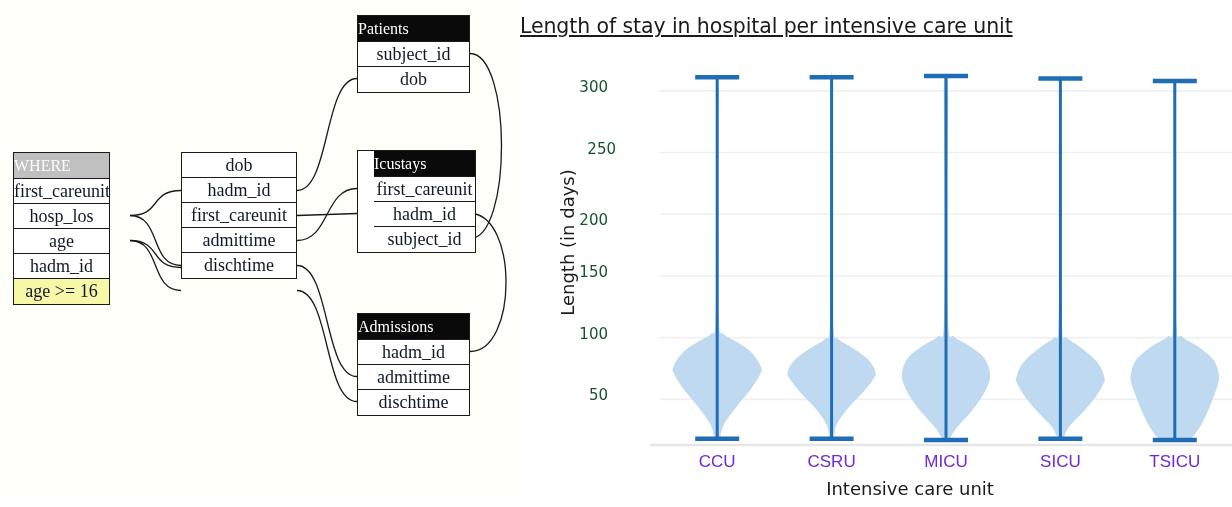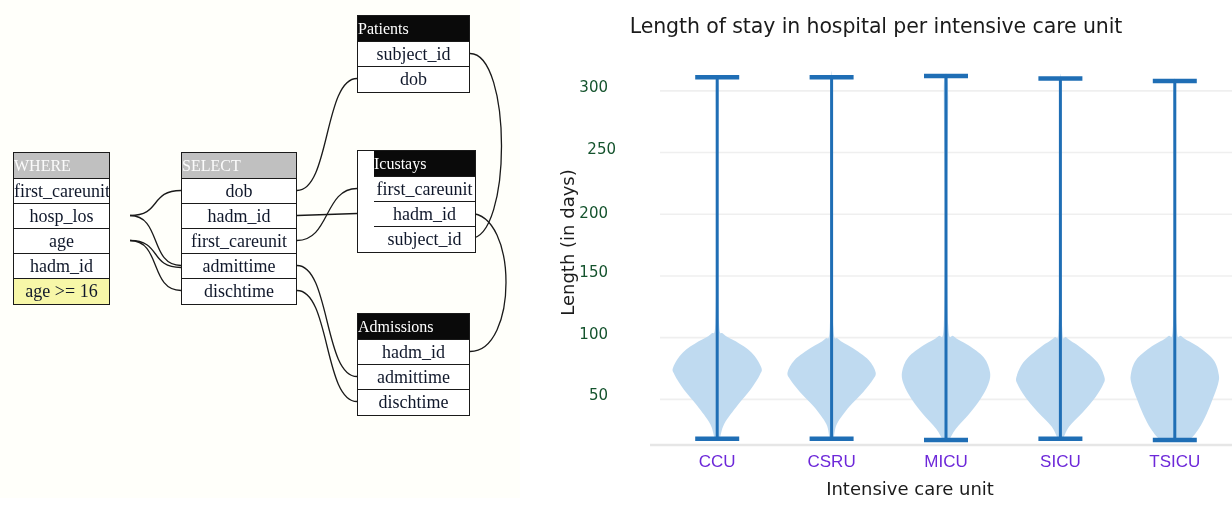--- a/index.html
+++ b/index.html
@@ -72,25 +72,26 @@
   #chart-panel {
     position: absolute;
     left: 520px; top: 0;
     width: 712px; height: 507px;
     background: #ffffff;
   }
   #chart-title {
     position: absolute;
     left: 0; top: 14px;
     width: 712px;
-    text-align: center;
+    text-align: left;
     font-size: 20.5px;
     color: #1b1b1b;
     font-family: "DejaVu Sans", sans-serif;
     letter-spacing: -0.1px;
+    text-decoration: underline;
   }
   #chart-svg {
     position: absolute;
     left: 0; top: 0;
     width: 712px; height: 507px;
   }
   .ytick-label {
     position: absolute;
     text-align: right;
     width: 60px;
@@ -150,21 +151,20 @@
     <div id="er-boxes">
         <div class="er-box" style="left: 13px; top: 152px; width: 97px;">
           <div class="er-head gray">WHERE</div>
           <div class="er-row">first_careunit</div>
           <div class="er-row">hosp_los</div>
           <div class="er-row">age</div>
           <div class="er-row">hadm_id</div>
           <div class="er-row highlight">age &gt;= 16</div>
         </div>
         <div class="er-box" style="left: 181px; top: 152px; width: 116px;">
-          <div class="er-head gray">SELECT</div>
           <div class="er-row">dob</div>
           <div class="er-row">hadm_id</div>
           <div class="er-row">first_careunit</div>
           <div class="er-row">admittime</div>
           <div class="er-row">dischtime</div>
         </div>
         <div class="er-box" style="left: 357px; top: 15px; width: 113px;">
           <div class="er-head dark">Patients</div>
           <div class="er-row">subject_id</div>
           <div class="er-row">dob</div>
@@ -214,21 +214,21 @@
         <line x1="654.8000000000001" y1="440.06410256410254" x2="654.8000000000001" y2="80.97756410256409" stroke="#1f6eb5" stroke-width="3"></line>
         <line x1="632.8000000000001" y1="80.97756410256409" x2="676.8000000000001" y2="80.97756410256409" stroke="#1f6eb5" stroke-width="4.5"></line>
         <line x1="632.8000000000001" y1="440.06410256410254" x2="676.8000000000001" y2="440.06410256410254" stroke="#1f6eb5" stroke-width="4.5"></line>
       </svg>
     <div id="chart-axis-labels">
       <div id="ylabel">Length (in days)</div>
       <div id="xlabel">Intensive care unit</div>
     <div class="ytick-label" style="left: 28px; top: 386.343px;">50</div>
         <div class="ytick-label" style="left: 28px; top: 324.644px;">100</div>
         <div class="ytick-label" style="left: 28px; top: 262.946px;">150</div>
-        <div class="ytick-label" style="left: 28px; top: 204px; text-align: right;">200</div>
+        <div class="ytick-label" style="left: 28px; top: 211px; text-align: right;">200</div>
         <div class="ytick-label" style="left: 36px; top: 139.548px;">250</div>
         <div class="ytick-label" style="left: 28px; top: 77.8494px;">300</div>
         <div class="xtick-label" style="left: 137.2px; top: 452px;">CCU</div>
         <div class="xtick-label" style="left: 251.6px; top: 452px;">CSRU</div>
         <div class="xtick-label" style="left: 366px; top: 452px;">MICU</div>
         <div class="xtick-label" style="left: 480.4px; top: 452px;">SICU</div>
         <div class="xtick-label" style="left: 594.8px; top: 452px;">TSICU</div>
       </div>
   </div>
 

